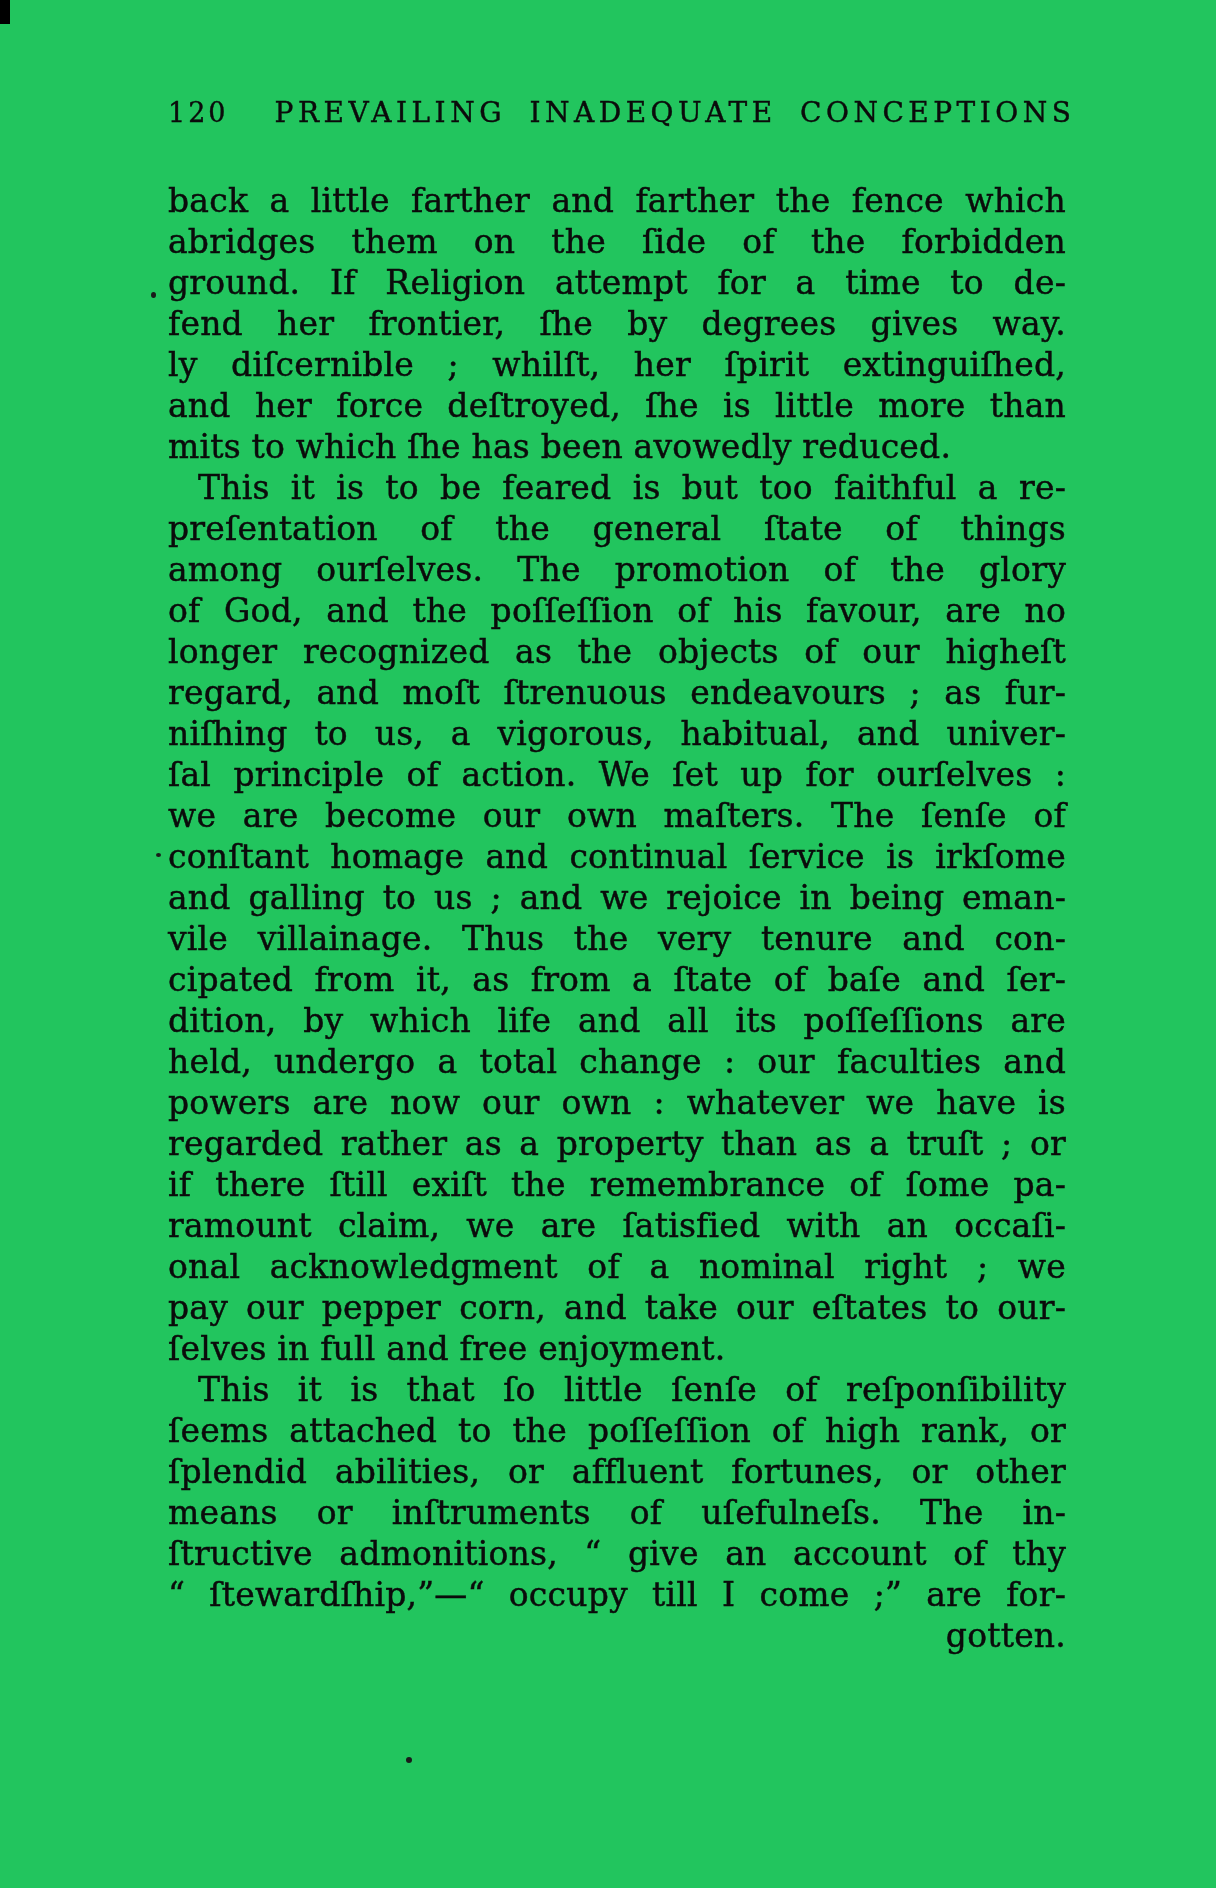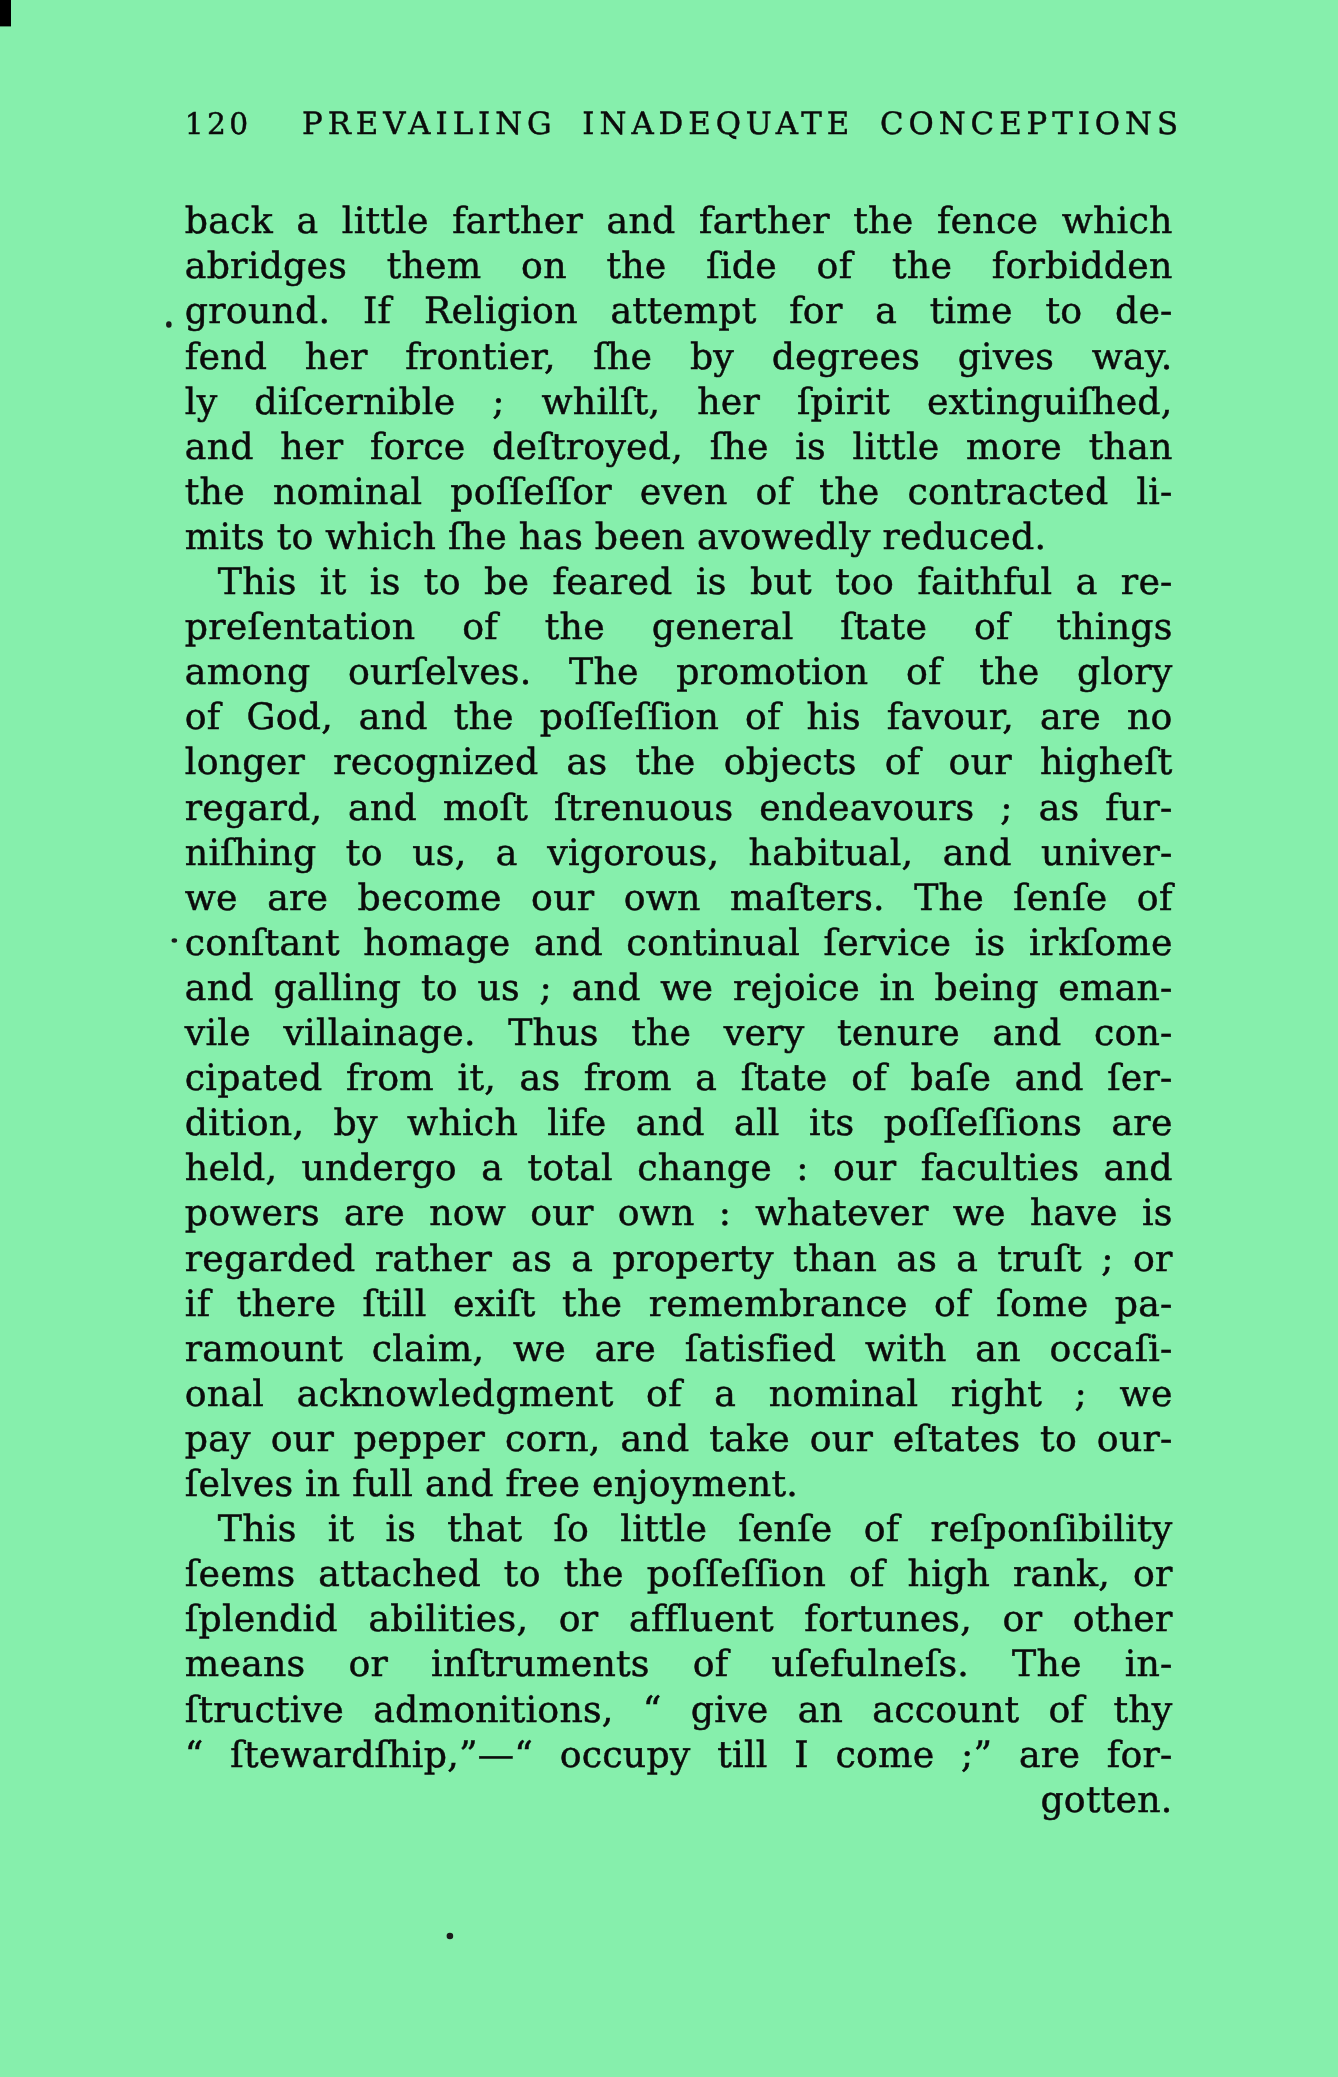--- a/index.html
+++ b/index.html
@@ -11,21 +11,21 @@
     height: 1888px;
     background: #ffffff;
     position: relative;
     overflow: hidden;
     font-family: "DejaVu Serif", serif;
     color: #0b0b0b;
   }
   .page {
     position: absolute;
     inset: 0;
-    background: #86efac;
+    background: #22c55e;
   }
   
   .scan-corner {
     position: absolute;
     left: 0;
     top: 0;
     width: 10px;
     height: 24px;
     background: #000;
   }
@@ -96,31 +96,31 @@
   </header>
 
   <main class="text-block" id="text-block">
       <div class="para">
         <div class="line justify">back a little farther and farther the fence which</div>
         <div class="line justify">abridges them on the ſide of the forbidden</div>
         <div class="line justify">ground. If Religion attempt for a time to de-</div>
         <div class="line justify">fend her frontier, ſhe by degrees gives way.</div>
         <div class="line justify">ly diſcernible ; whilſt, her ſpirit extinguiſhed,</div>
         <div class="line justify">and her force deſtroyed, ſhe is little more than</div>
-        <div class="line justify">the nominal poſſeſſor even of the contracted li-</div>
         <div class="line left">mits to which ſhe has been avowedly reduced.</div>
       </div>
       <div class="para">
         <div class="line justify indent">This it is to be feared is but too faithful a re-</div>
         <div class="line justify">preſentation of the general ſtate of things</div>
         <div class="line justify">among ourſelves. The promotion of the glory</div>
         <div class="line justify">of God, and the poſſeſſion of his favour, are no</div>
         <div class="line justify">longer recognized as the objects of our higheſt</div>
         <div class="line justify">regard, and moſt ſtrenuous endeavours ; as fur-</div>
         <div class="line justify">niſhing to us, a vigorous, habitual, and univer-</div>
+        <div class="line justify">ſal principle of action. We ſet up for ourſelves :</div>
         <div class="line justify">we are become our own maſters. The ſenſe of</div>
         <div class="line justify">conſtant homage and continual ſervice is irkſome</div>
         <div class="line justify">and galling to us ; and we rejoice in being eman-</div>
         <div class="line justify">vile villainage. Thus the very tenure and con-</div>
         <div class="line justify">cipated from it, as from a ſtate of baſe and ſer-</div>
         <div class="line justify">dition, by which life and all its poſſeſſions are</div>
         <div class="line justify">held, undergo a total change : our faculties and</div>
         <div class="line justify">powers are now our own : whatever we have is</div>
         <div class="line justify">regarded rather as a property than as a truſt ; or</div>
         <div class="line justify">if there ſtill exiſt the remembrance of ſome pa-</div>

